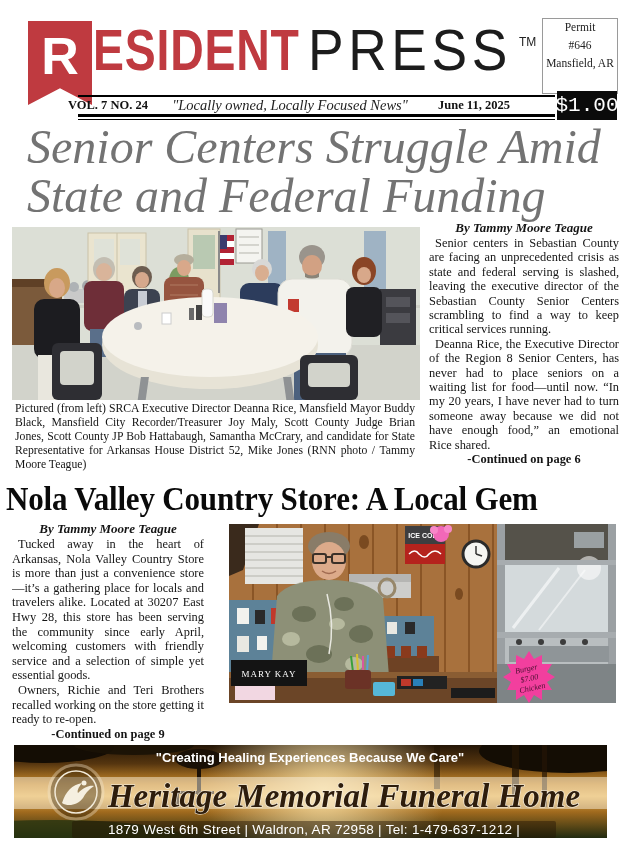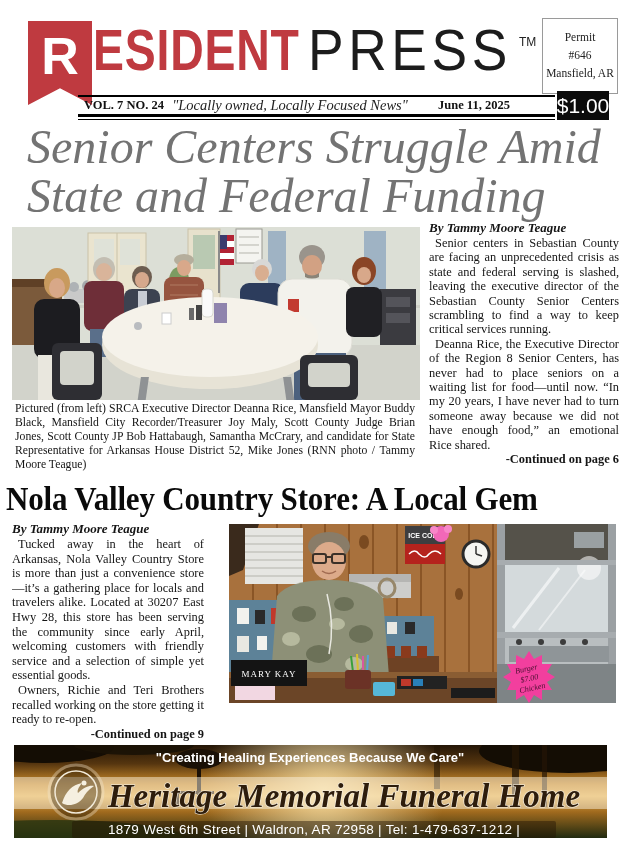--- a/index.html
+++ b/index.html
@@ -16,44 +16,44 @@
                font-size:52px;color:#fff;line-height:1;margin-top:9px}
   .brand-esident{left:93px;top:21px;font-family:"Liberation Sans",sans-serif;font-weight:bold;
                  font-size:58px;line-height:1;color:#bf3a40;letter-spacing:1px;
                  transform:scaleX(.8);transform-origin:left top;white-space:nowrap}
   .brand-press{left:308px;top:21px;font-family:"Liberation Sans",sans-serif;font-weight:normal;
                font-size:58px;line-height:1;color:#1c1c1c;letter-spacing:5px;
                transform:scaleX(.92);transform-origin:left top;white-space:nowrap}
   .brand-tm{left:519px;top:35px;font-family:"Liberation Sans",sans-serif;font-weight:normal;
             font-size:12px;color:#222}
   .permit-box{left:542px;top:18px;width:76px;height:76px;border:1.5px solid #9a9a9a;
-              display:flex;flex-direction:column;justify-content:center;text-align:center;
+              display:flex;flex-direction:column;text-align:center;
               font-size:11.5px;line-height:1.55;color:#222}
   .rule{position:absolute;background:#000}
-  .volume{left:84px;top:98px;font-weight:bold;font-size:12.5px}
+  .volume{left:68px;top:98px;font-weight:bold;font-size:12.5px}
   .motto{left:160px;top:97px;width:260px;text-align:center;font-style:italic;font-size:14.5px;color:#222}
   .dateline{left:438px;top:98px;width:114px;text-align:left;font-weight:bold;font-size:12.5px}
-  .price-box{left:557px;top:91px;width:52px;height:29px;background:#0b0b0b;color:#fff;
-             font-family:Liberation Sans, sans-serif;font-size:21px;
+  .price-box{left:557px;top:91px;width:60px;height:29px;background:#0b0b0b;color:#fff;
+             font-family:Liberation Mono, monospace;font-size:21px;
              display:flex;align-items:center;justify-content:center}
 
   
   .headline1{left:27px;top:122px;width:602px;font-style:italic;font-size:48px;
              line-height:49px;color:#737373}
   .headline2{left:6px;top:480px;font-weight:bold;font-size:33px;line-height:38px;
              white-space:nowrap;letter-spacing:-.2px;color:#0a0a0a;
              transform:scaleX(.94);transform-origin:left top}
 
   
   .col{position:absolute;text-align:justify;font-size:12.4px;line-height:14.4px;color:#151515;overflow:hidden}
   .col1{left:429px;top:220px;width:190px;height:261px}
   .col2{left:12px;top:521px;width:192px;height:223px;line-height:14.6px}
-  .byline{font-weight:bold;font-style:italic;font-size:13px;line-height:16px;text-align:left}
+  .byline{font-weight:bold;font-style:italic;font-size:13px;line-height:16px;text-align:center}
   .col p.body{text-indent:6px}
-  .cont{font-weight:bold;text-align:right}
+  .cont{font-weight:bold;text-align:center}
 
   .caption{position:absolute;text-align:justify;color:#151515}
   .caption1{left:15px;top:402px;width:400px;font-size:11.7px;line-height:14px}
   .caption2{left:222px;top:707px;width:396px;font-size:11.8px;line-height:14.5px}
 
   .photo{position:absolute;display:block}
   #photo1{left:12px;top:227px}
   #photo2{left:229px;top:524px}
   #adbanner{left:14px;top:745px}
   svg text{user-select:none}

